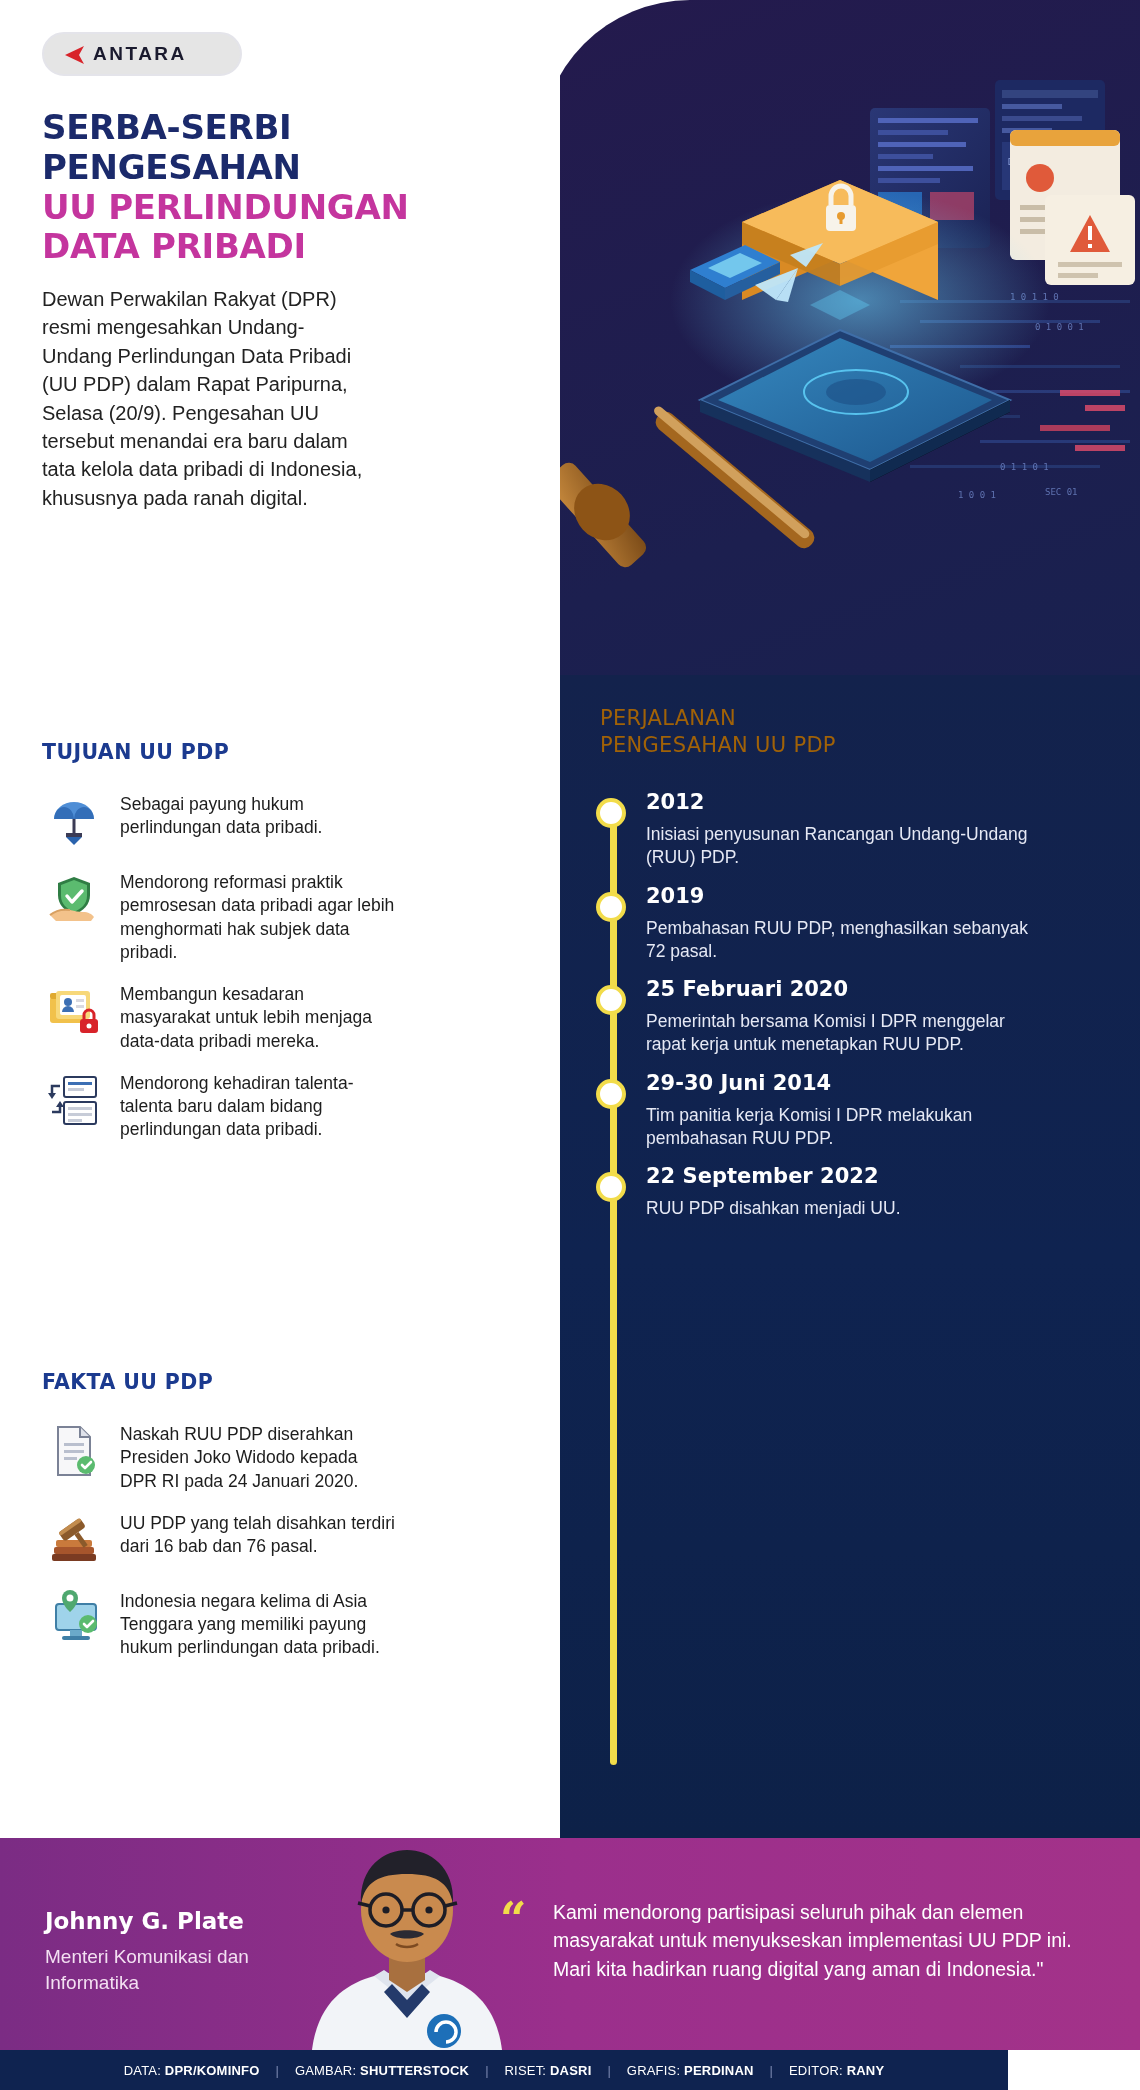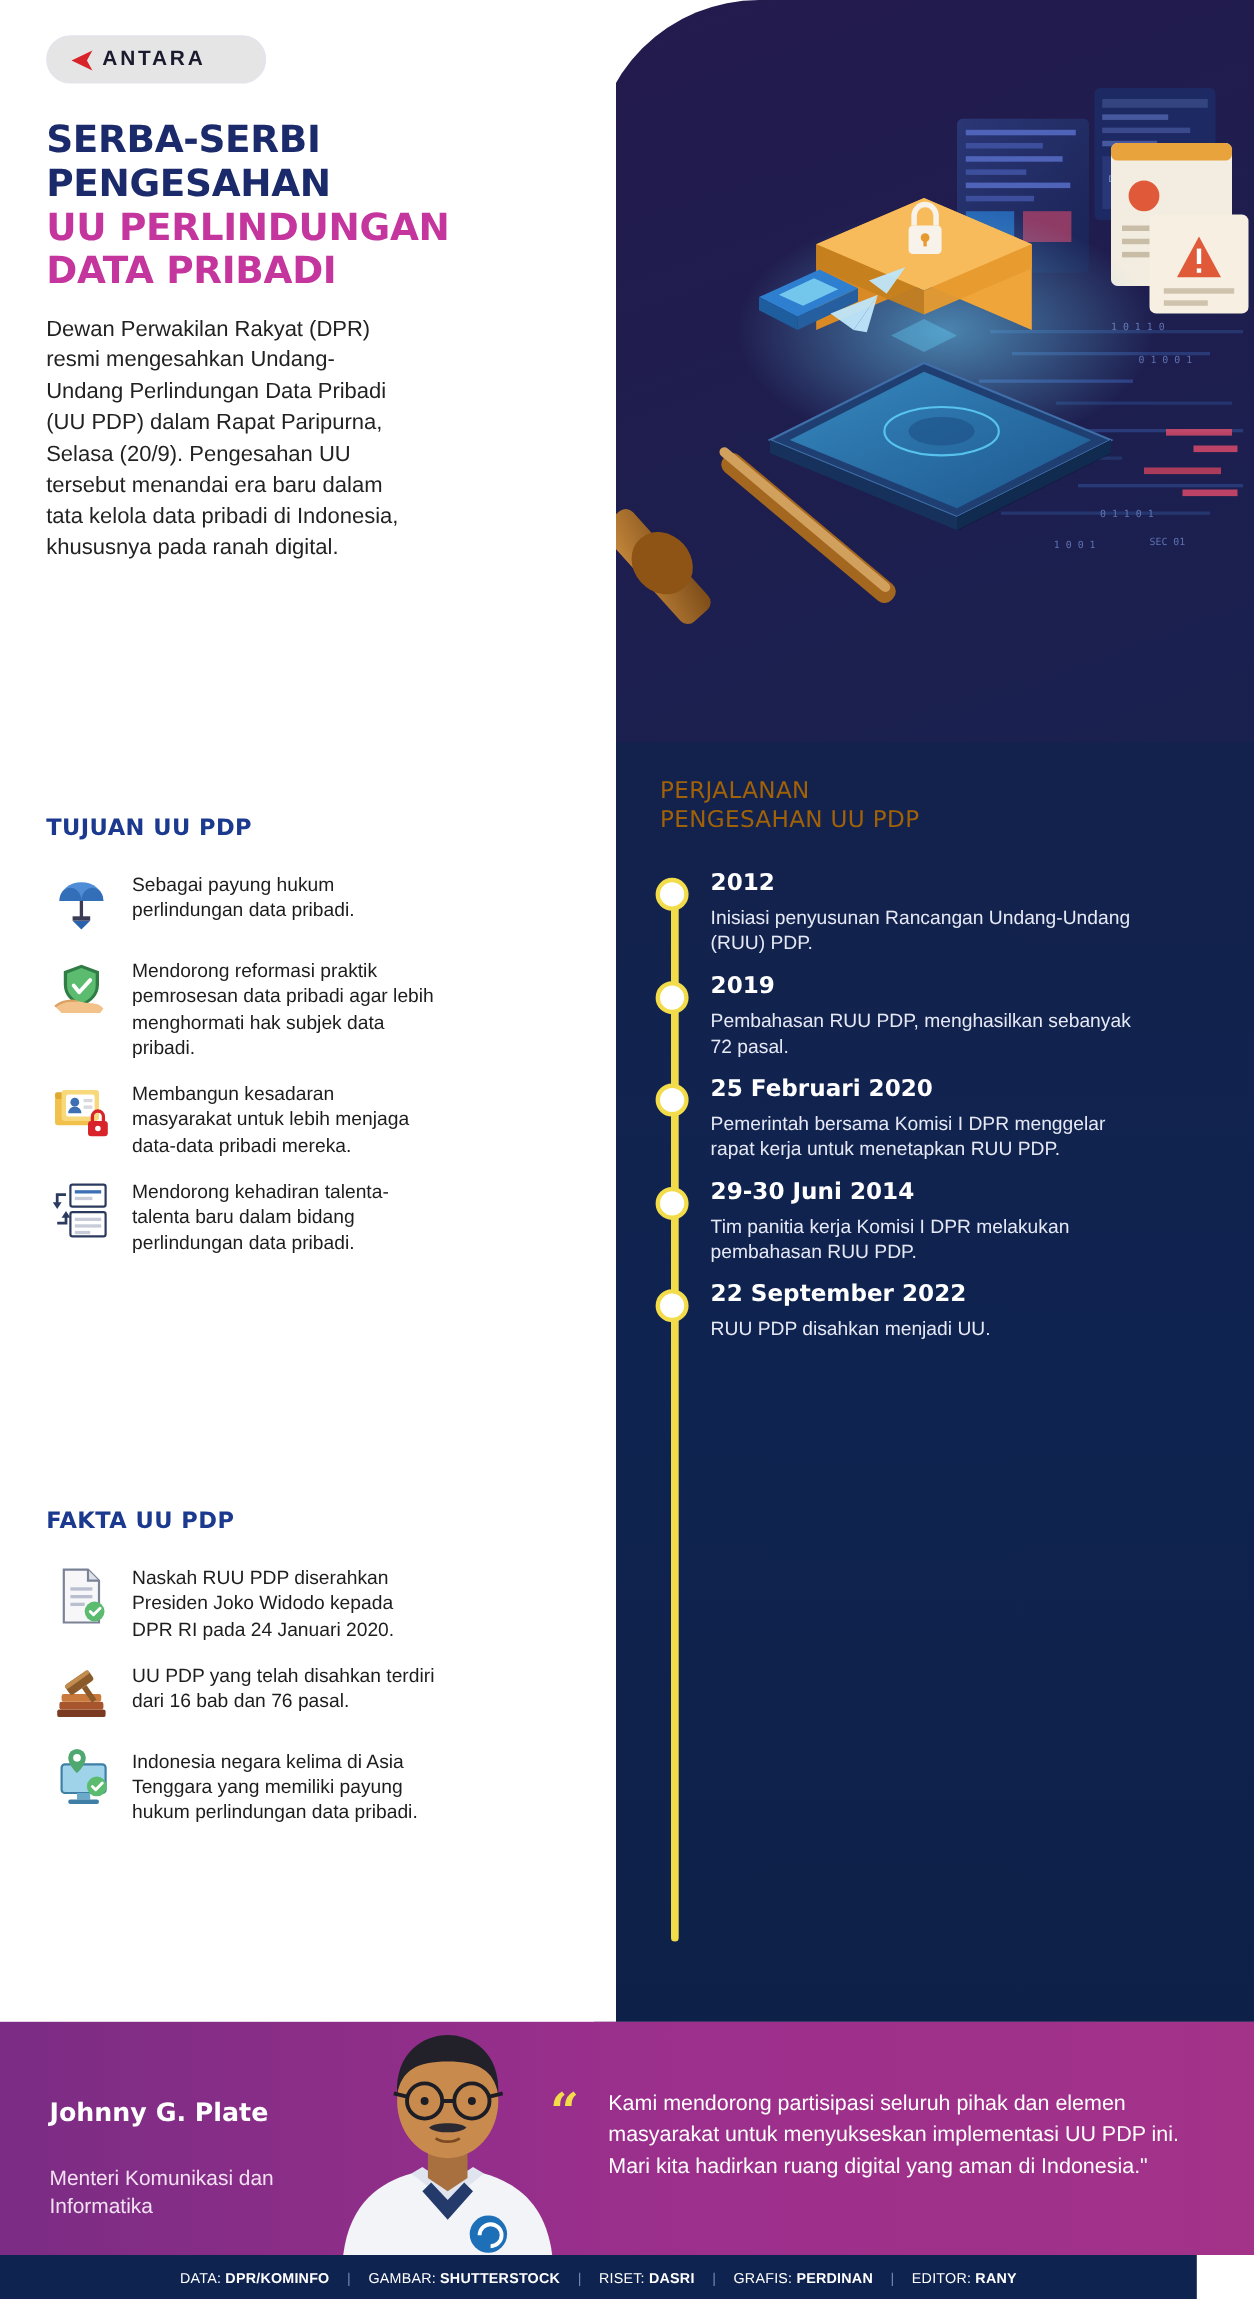--- a/index.html
+++ b/index.html
@@ -136,39 +136,39 @@
     background: linear-gradient(90deg,#7b2c84 0%, #9b2f8c 50%, #a33289 100%);
     overflow: hidden;
   }
   .quote-name {
     position: absolute; left: 45px; top: 70px;
     font-family: "DejaVu Sans", sans-serif;
     font-weight: bold; font-size: 23px; color: #ffffff;
   }
   .quote-role {
     position: absolute; left: 45px; top: 106px;
-    font-size: 19px; line-height: 1.35; color: #f3e0f2; width: 220px; margin-top: 24px;
+    font-size: 19px; line-height: 1.35; color: #f3e0f2; width: 220px;
   }
   .quote-mark {
     position: absolute; left: 500px; top: 58px;
     font-family: "DejaVu Serif", serif;
     font-size: 46px; color: #f2dc4a; font-weight: bold; line-height: 1;
   }
   .quote-text {
     position: absolute; left: 553px; top: 60px; width: 560px;
     font-size: 19.5px; line-height: 1.45; color: #ffffff;
   }
 
   
   .portrait { position: absolute; left: 292px; top: -12px; width: 230px; height: 224px; }
 
   
   .footer {
     position: absolute; left: 0; top: 2050px;
-    width: 1088px; height: 40px;
+    width: 1008px; height: 40px;
     background: #0f2350;
     display: flex; align-items: center; justify-content: center;
     gap: 0px;
   }
   .f-item { font-size: 13px; color: #ffffff; letter-spacing: 0.2px; }
   .f-item b { font-weight: bold; }
   .f-sep { color: #7a87b0; padding: 0 16px; font-size: 13px; }
 </style>
 </head>
 <body>

